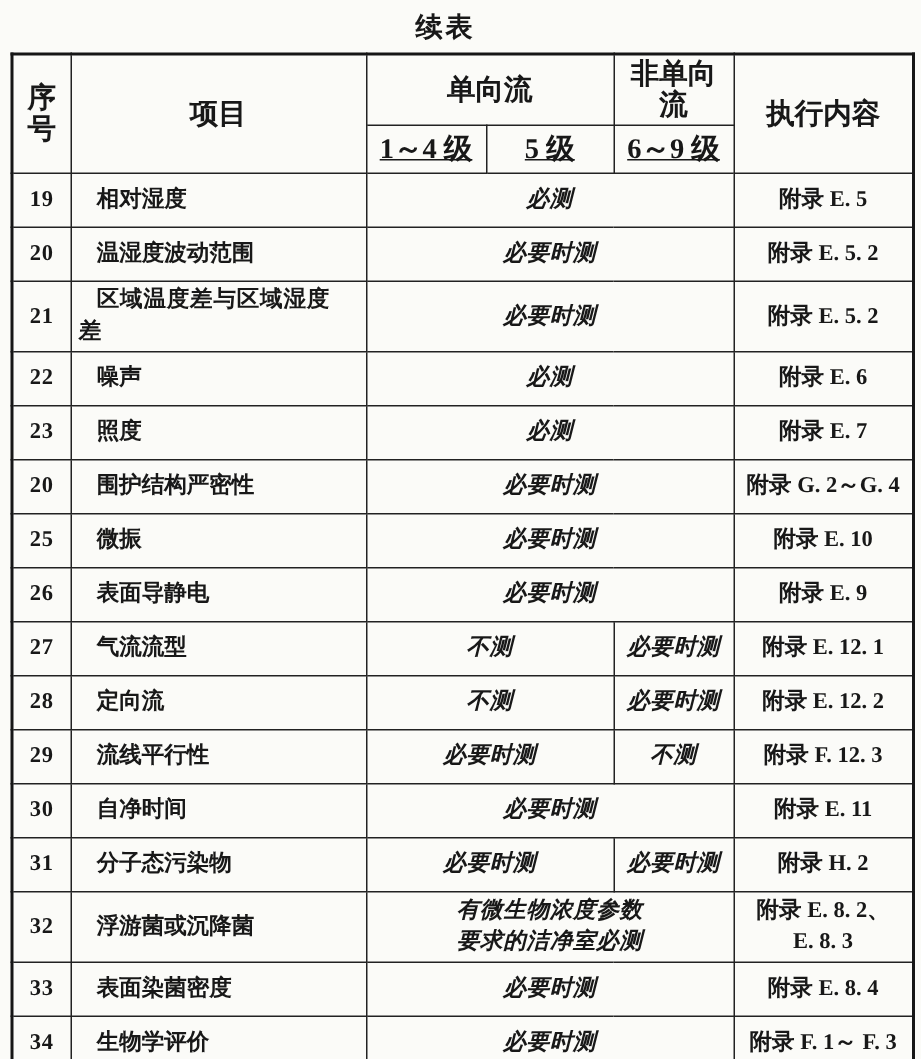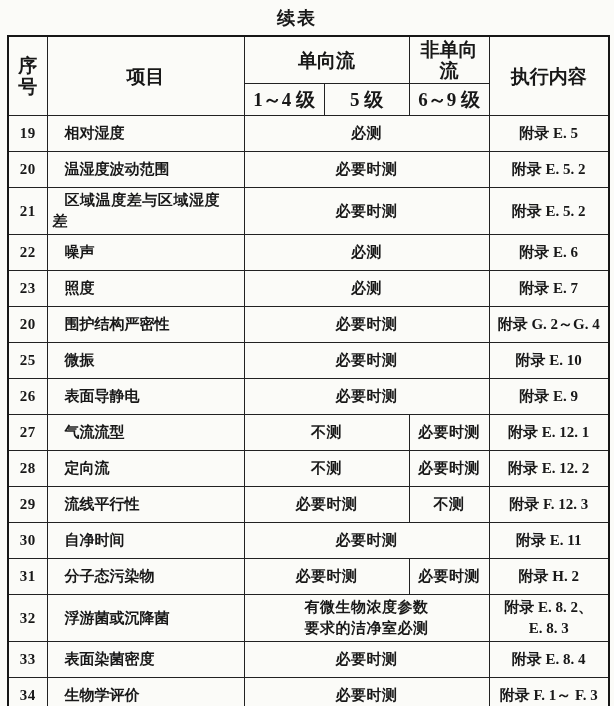--- a/index.html
+++ b/index.html
@@ -32,32 +32,32 @@
     font-weight: bold;
     font-size: 15px;
     line-height: 21px;
     text-align: center;
     vertical-align: middle;
     padding: 2px 2px;
     white-space: pre-line;
     overflow: hidden;
   }
   .ctable thead tr.h1 { height: 33px; }
-  .ctable thead tr.h2 { height: 32px; }
+  .ctable thead tr.h2 { height: 32px; text-decoration: underline; }
   .ctable thead th { font-size: 19px; }
   .ctable tbody tr { height: 36px; }
   td.c-serial { font-size: 15px; letter-spacing: 0.5px; margin-top: 23px; }
   td.c-item {
     text-align: justify;
     text-justify: inter-character;
     padding: 2px 24px 2px 5px;
     text-indent: 12px;
   }
   td.c-item.flush { text-indent: 0; padding-left: 17px; }
-  td.c-flow { letter-spacing: 0.5px; }
+  td.c-flow { letter-spacing: 0.5px; font-style: italic; }
   td.c-exec { padding: 1px 2px; letter-spacing: 0; }
 </style>
 </head>
 <body>
 
 <div class="page">
   <div class="doc-title">续表</div>
 
   <table class="ctable">
     <colgroup>

